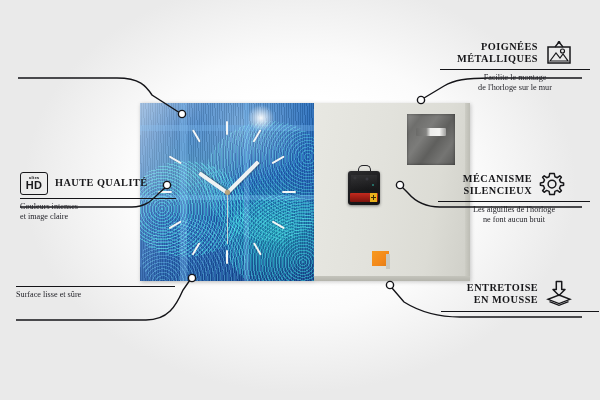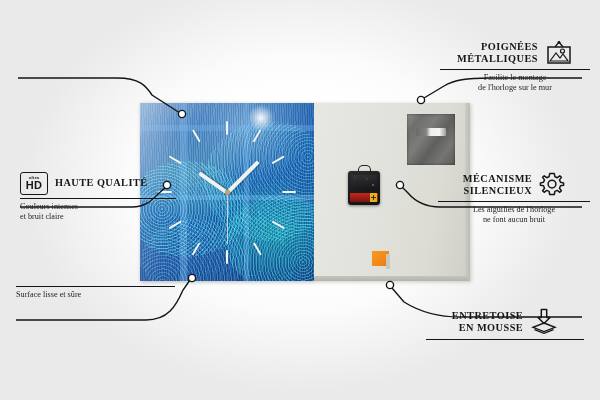--- a/index.html
+++ b/index.html
@@ -243,21 +243,21 @@
   #f-impression { left: 20px; top: 172px; }
   #f-impression .rule { width: 156px; }
   #f-bords   { left: 16px;  top: 283px; }
   #f-bords .rule   { width: 159px; }
 
   
   #f-poignees { right: 10px; top: 40px; }
   #f-poignees .rule { width: 150px; margin-left: auto; }
   #f-mecanisme { right: 10px; top: 172px; }
   #f-mecanisme .rule { width: 152px; margin-left: auto; }
-  #f-entretoise { right: 16px; top: 280px; margin-top: 28px; }
+  #f-entretoise { right: 1px; top: 280px; }
   #f-entretoise .rule { width: 158px; margin-left: auto; }
 
   #leaders { position: absolute; left: 0; top: 0; width: 600px; height: 400px; pointer-events: none; }
 
   
   .hd-box {
     width: 26px; height: 21px;
     border: 1.5px solid #17171a;
     border-radius: 3px;
     display: flex; flex-direction: column;
@@ -357,21 +357,21 @@
         <span class="ultra">ultra</span>
         <span class="hd">HD</span>
       </div>
       <div class="title">
         <div>HAUTE QUALITÉ</div>
       </div>
     </div>
     <div class="rule"></div>
     <div class="sub">
       <div>Couleurs intenses</div>
-      <div>et bruit claire</div>
+      <div>et image claire</div>
     </div>
   </div>
 
   <div class="callout left" id="f-bords">
     <div class="rule"></div>
     <div class="sub">
       <div>Surface lisse et sûre</div>
     </div>
   </div>
 

